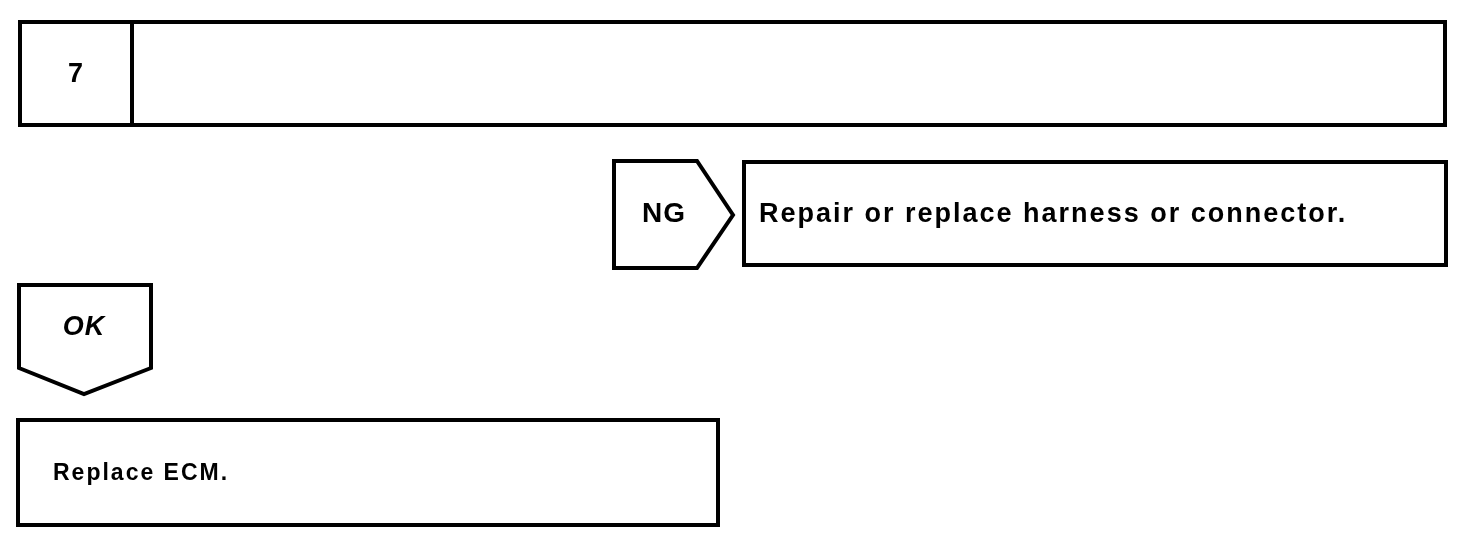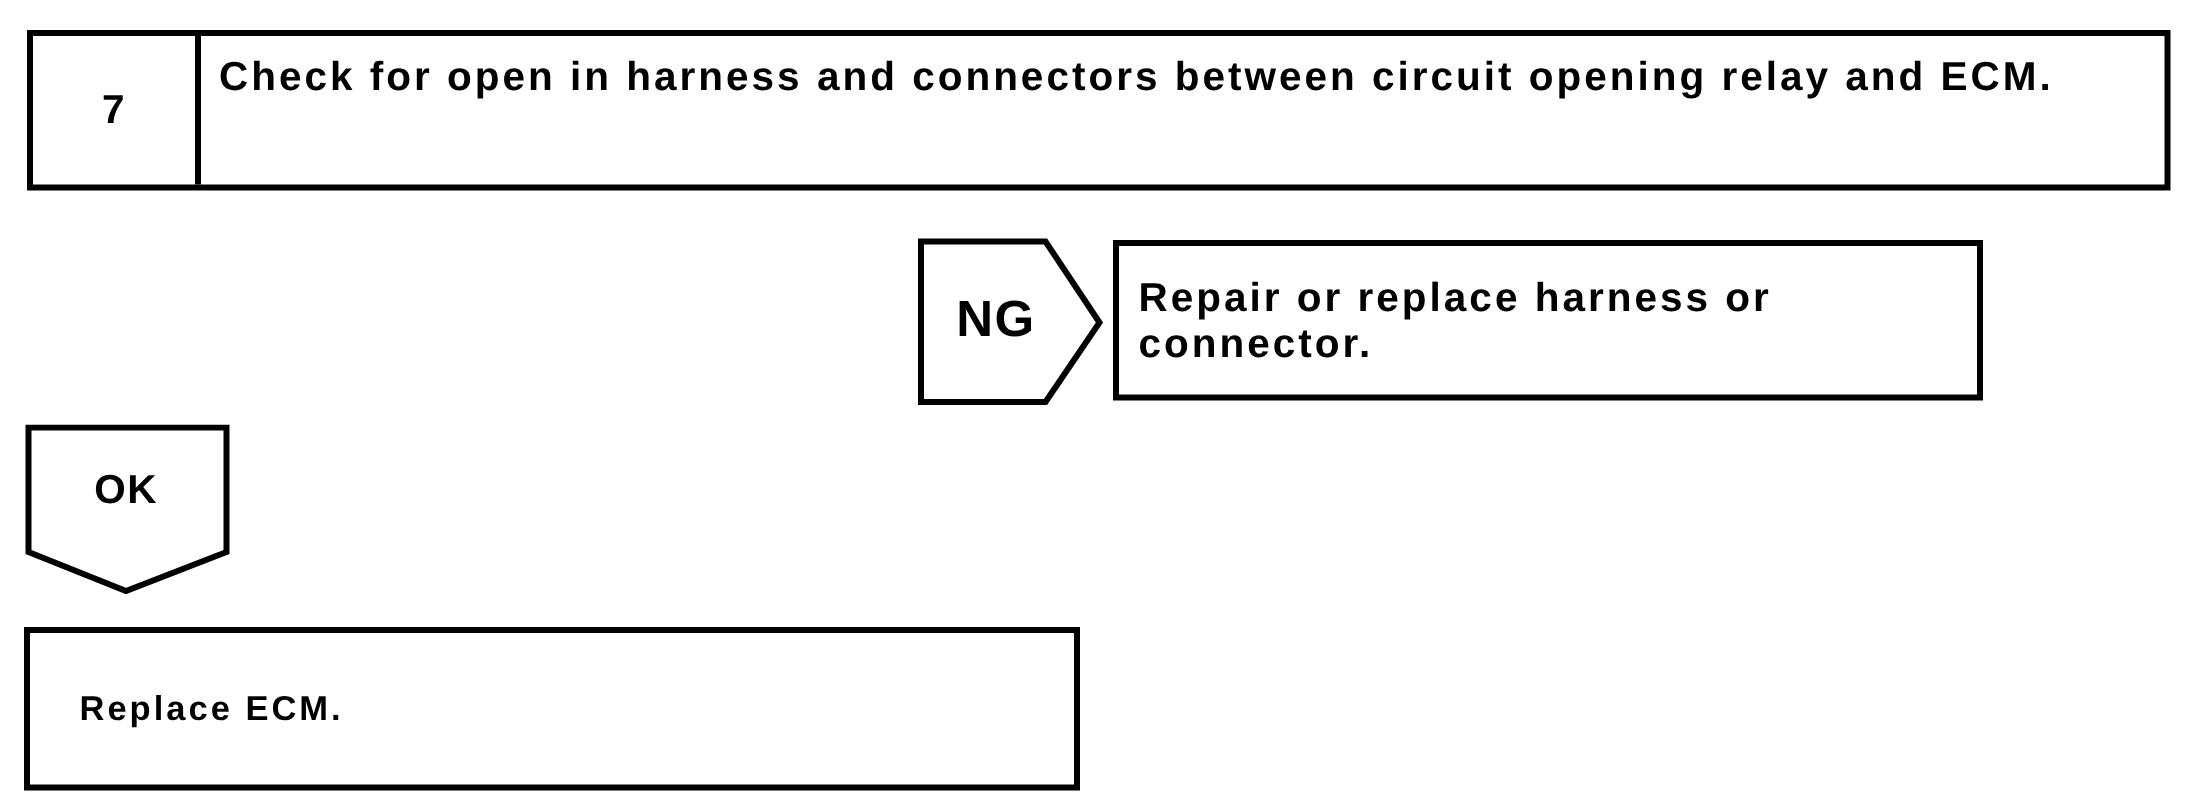--- a/index.html
+++ b/index.html
@@ -46,63 +46,63 @@
     letter-spacing: 2px;
   }
 
   
   .ng-shape { position: absolute; left: 612px; top: 158px; }
   .ng-label {
     position: absolute;
     left: 616px; top: 161px;
     width: 96px; height: 104px;
     display: flex; align-items: center; justify-content: center;
-    font-size: 34px;
+    font-size: 28px;
     letter-spacing: 1px;
   }
   .ng-action {
     left: 742px; top: 160px;
-    width: 580px; height: 107px;
+    width: 706px; height: 107px;
     display: flex;
     align-items: center;
     padding-left: 13px;
     font-size: 27px;
     letter-spacing: 2px;
   }
 
   
   .ok-shape { position: absolute; left: 16px; top: 283px; }
   .ok-label {
     position: absolute;
     left: 19px; top: 285px;
     width: 130px; height: 83px;
     display: flex; align-items: center; justify-content: center;
     font-size: 27px;
     letter-spacing: 1px;
+    font-style: italic;
   }
   .ok-action {
     left: 16px; top: 418px;
     width: 704px; height: 109px;
     display: flex;
     align-items: center;
     padding-left: 33px;
     font-size: 23px;
     letter-spacing: 2px;
   }
 
   svg { display: block; }
 </style>
 </head>
 <body>
 
 <div class="canvas">
 
   <div class="box step-box">
     <div class="num-cell">7</div>
-    <div class="step-text">Check for open in harness and connectors between circuit opening relay and ECM.</div>
   </div>
 
   <svg class="ng-shape" width="127" height="114" viewBox="0 0 127 114">
     <polygon points="2,3 85,3 121,57 85,110 2,110" fill="#ffffff" stroke="#000000" stroke-width="4" stroke-linejoin="miter"></polygon>
   </svg>
   <div class="ng-label">NG</div>
 
   <div class="box ng-action">
     <span>Repair or replace harness or connector.</span>
   </div>

